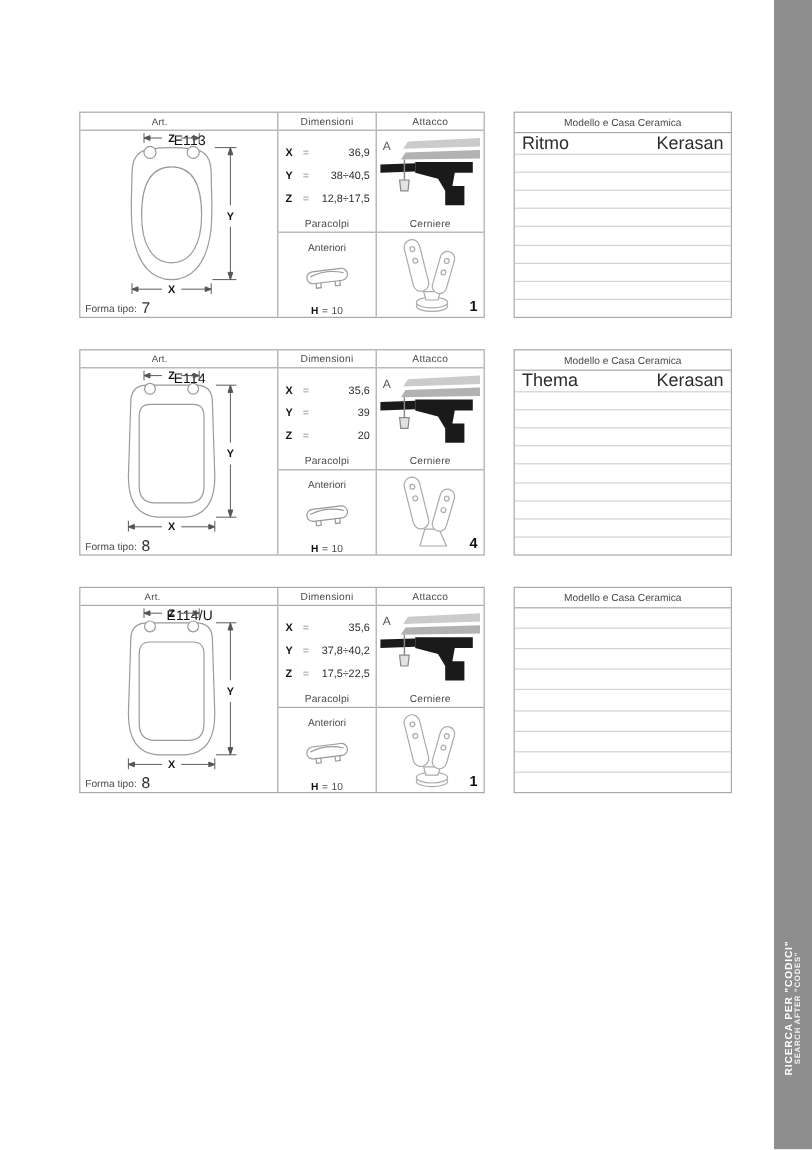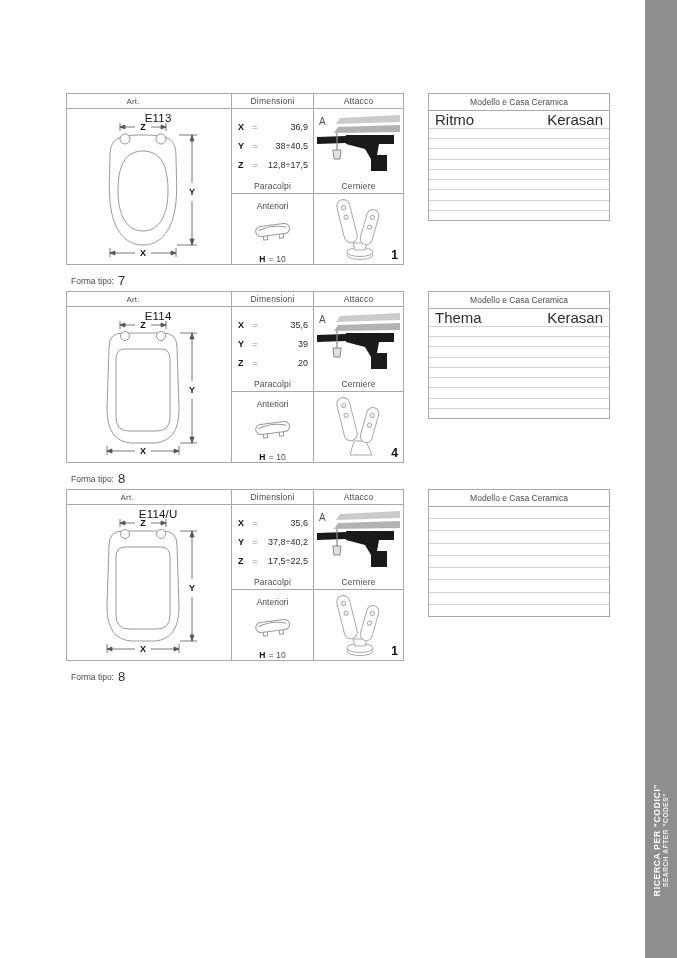--- a/index.html
+++ b/index.html
@@ -4,21 +4,21 @@
 <style>
   html,body{margin:0;padding:0;background:#fff;}
   .page{position:relative;width:677px;height:958px;background:#ffffff;
         font-family:"Liberation Sans",sans-serif;overflow:hidden;color:#3a3a3a;}
 
   
   .block{position:absolute;left:0;top:0;width:677px;height:172px;}
   .ltable{position:absolute;left:66px;top:0;width:338px;height:172px;
           border:1px solid #a9a9a9;box-sizing:border-box;display:flex;background:#fff;}
   .col{box-sizing:border-box;height:170px;display:flex;flex-direction:column;}
-  .col1{width:165px;border-right:1px solid #a9a9a9;gap:12px;}
+  .col1{width:165px;border-right:1px solid #a9a9a9;}
   .col2{width:83px;border-right:1px solid #a9a9a9;}
   .col3{width:90px;}
   .hdr{height:15px;box-sizing:border-box;border-bottom:1px solid #a9a9a9;
        display:flex;align-items:center;justify-content:center;
        font-size:8.5px;color:#4a4a4a;letter-spacing:.2px;}
   .art-hdr{gap:5px;}
   .art-label{font-size:8px;color:#4a4a4a;}
   .art-code{font-size:11.5px;font-weight:normal;color:#111;margin-top:33px;}
   .drawing{height:140px;position:relative;}
   .forma{height:15px;display:flex;align-items:center;gap:4px;padding-left:4px;
@@ -31,21 +31,21 @@
   .dv{flex:1;text-align:right;font-size:9px;color:#2c2c2c;}
   .para{height:70px;display:flex;flex-direction:column;align-items:center;justify-content:space-between;}
   .para-label{font-size:8.5px;color:#4a4a4a;margin-top:7px;}
   .hval{font-size:8.5px;color:#4a4a4a;margin-top:2px;display:flex;gap:3px;}
   .hval .hb{font-weight:bold;color:#111;}
   .attacco{height:70px;display:flex;align-items:center;justify-content:center;}
   .cerniere{height:70px;position:relative;display:flex;align-items:center;justify-content:center;}
   .count{position:absolute;right:5px;bottom:2px;font-size:12px;font-weight:bold;color:#111;}
 
   
-  .rtable{position:absolute;left:428px;top:0;width:182px;height:128px;
+  .rtable{position:absolute;left:428px;top:0;width:182px;height:172px;
           border:1px solid #a9a9a9;box-sizing:border-box;display:flex;flex-direction:column;background:#fff;text-align:center;}
   .rhdr{height:17px;box-sizing:border-box;border-bottom:1px solid #a9a9a9;
         display:flex;align-items:center;justify-content:center;
         font-size:8.5px;color:#4a4a4a;}
   .rrow{flex:1;box-sizing:border-box;border-bottom:1px solid #d2d2d2;
         display:flex;align-items:center;justify-content:space-between;
         padding:0 6px;font-size:15px;color:#2c2c2c;}
   .rrow:last-child{border-bottom:none;}
 
   

